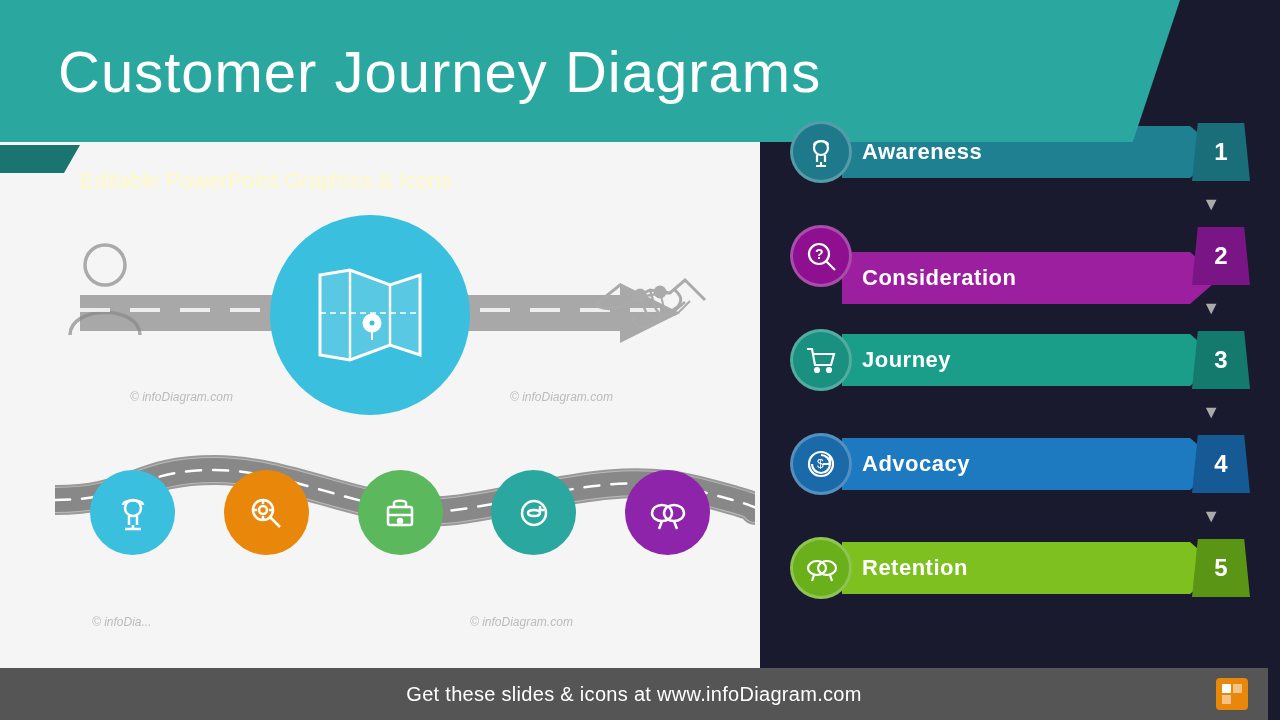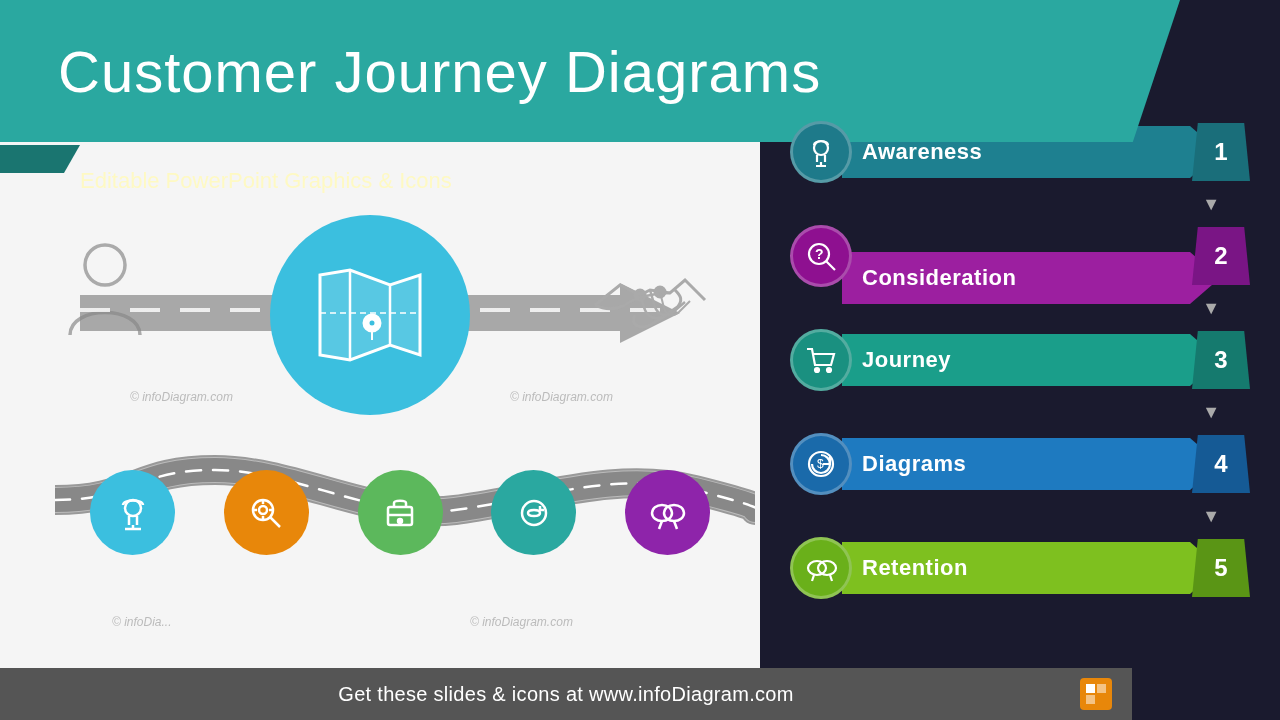--- a/index.html
+++ b/index.html
@@ -145,21 +145,21 @@
 
     
     .watermark {
       position: absolute;
       color: rgba(100,100,100,0.4);
       font-size: 12px;
       font-style: italic;
     }
     .wm1 { top: 390px; left: 130px; }
     .wm2 { top: 390px; left: 510px; }
-    .wm3 { top: 615px; left: 112px; }
+    .wm3 { top: 615px; left: 92px; }
     .wm4 { top: 615px; left: 470px; }
 
     
     .right-panel {
       position: absolute;
       top: 0;
       left: 760px;
       width: 520px;
       height: 720px;
       background: #1a1a2e;
@@ -240,21 +240,21 @@
       color: #aaa;
       font-size: 18px;
       margin-right: 10px;
     }
 
     
     .footer {
       position: absolute;
       bottom: 0;
       left: 0;
-      width: 1132px;
+      width: 1268px;
       height: 52px;
       background: #555;
       display: flex;
       align-items: center;
       justify-content: center;
     }
     .footer-text {
       color: white;
       font-size: 20px;
       font-weight: 300;
@@ -437,21 +437,21 @@
     <div class="step-row">
       <div class="step-icon-circle" style="background: rgb(26, 106, 170); border: 3px solid rgba(255, 255, 255, 0.25);">
         <svg width="34" height="34" viewBox="0 0 34 34" fill="none" stroke="white" stroke-width="2.2">
           <circle cx="17" cy="17" r="12"></circle>
           <path d="M17,8 C22,8 26,12 26,17 S22,26 17,26 S8,22 8,17"></path>
           <path d="M26,10 L26,17 L19,17"></path>
           <text x="13" y="21" fill="white" stroke="none" font-size="12">$</text>
         </svg>
       </div>
       <div class="step-bar" style="background: rgb(30, 122, 192);">
-        <span class="step-label">Diagrams</span>
+        <span class="step-label">Advocacy</span>
       </div>
       <div class="num-box" style="background: rgb(21, 90, 149);">4</div>
     </div>
     <div class="arrow-connector">
       <span class="arrow-down">▼</span>
     </div>
     <div class="step-row">
       <div class="step-icon-circle" style="background: rgb(106, 176, 26); border: 3px solid rgba(255, 255, 255, 0.25);">
         <svg width="34" height="34" viewBox="0 0 34 34" fill="none" stroke="white" stroke-width="2.2">
           <ellipse cx="13" cy="17" rx="9" ry="7"></ellipse>

